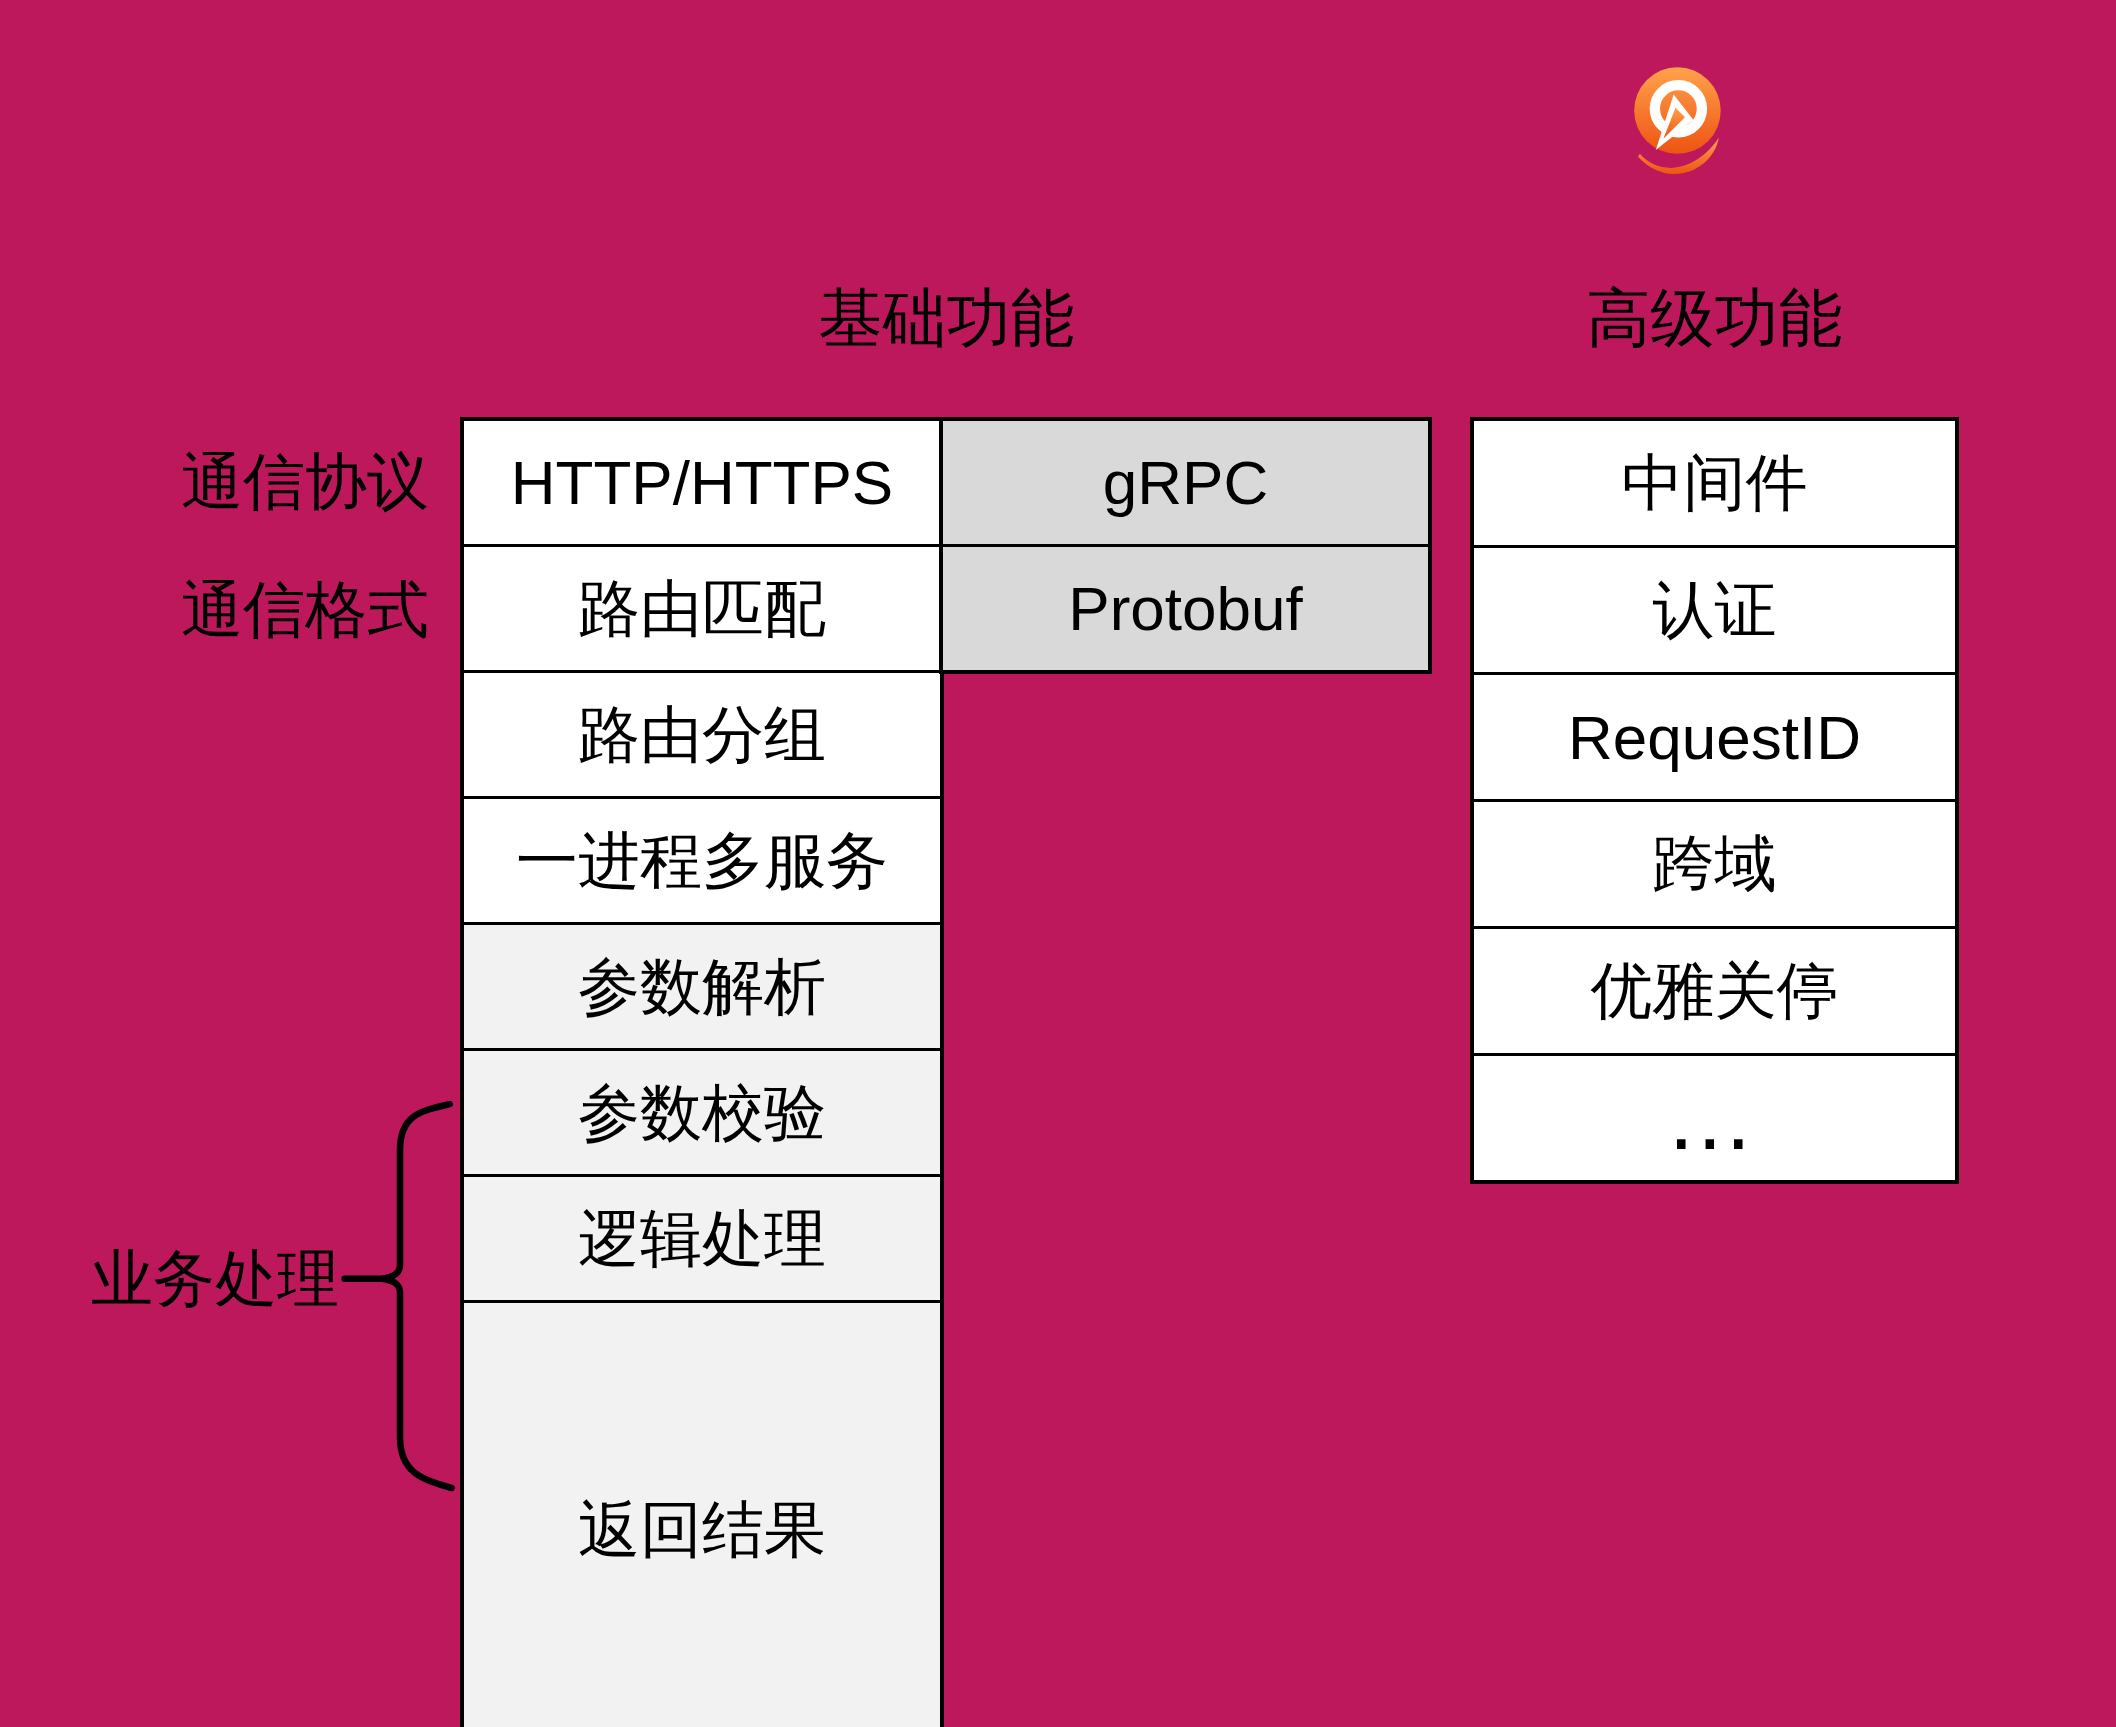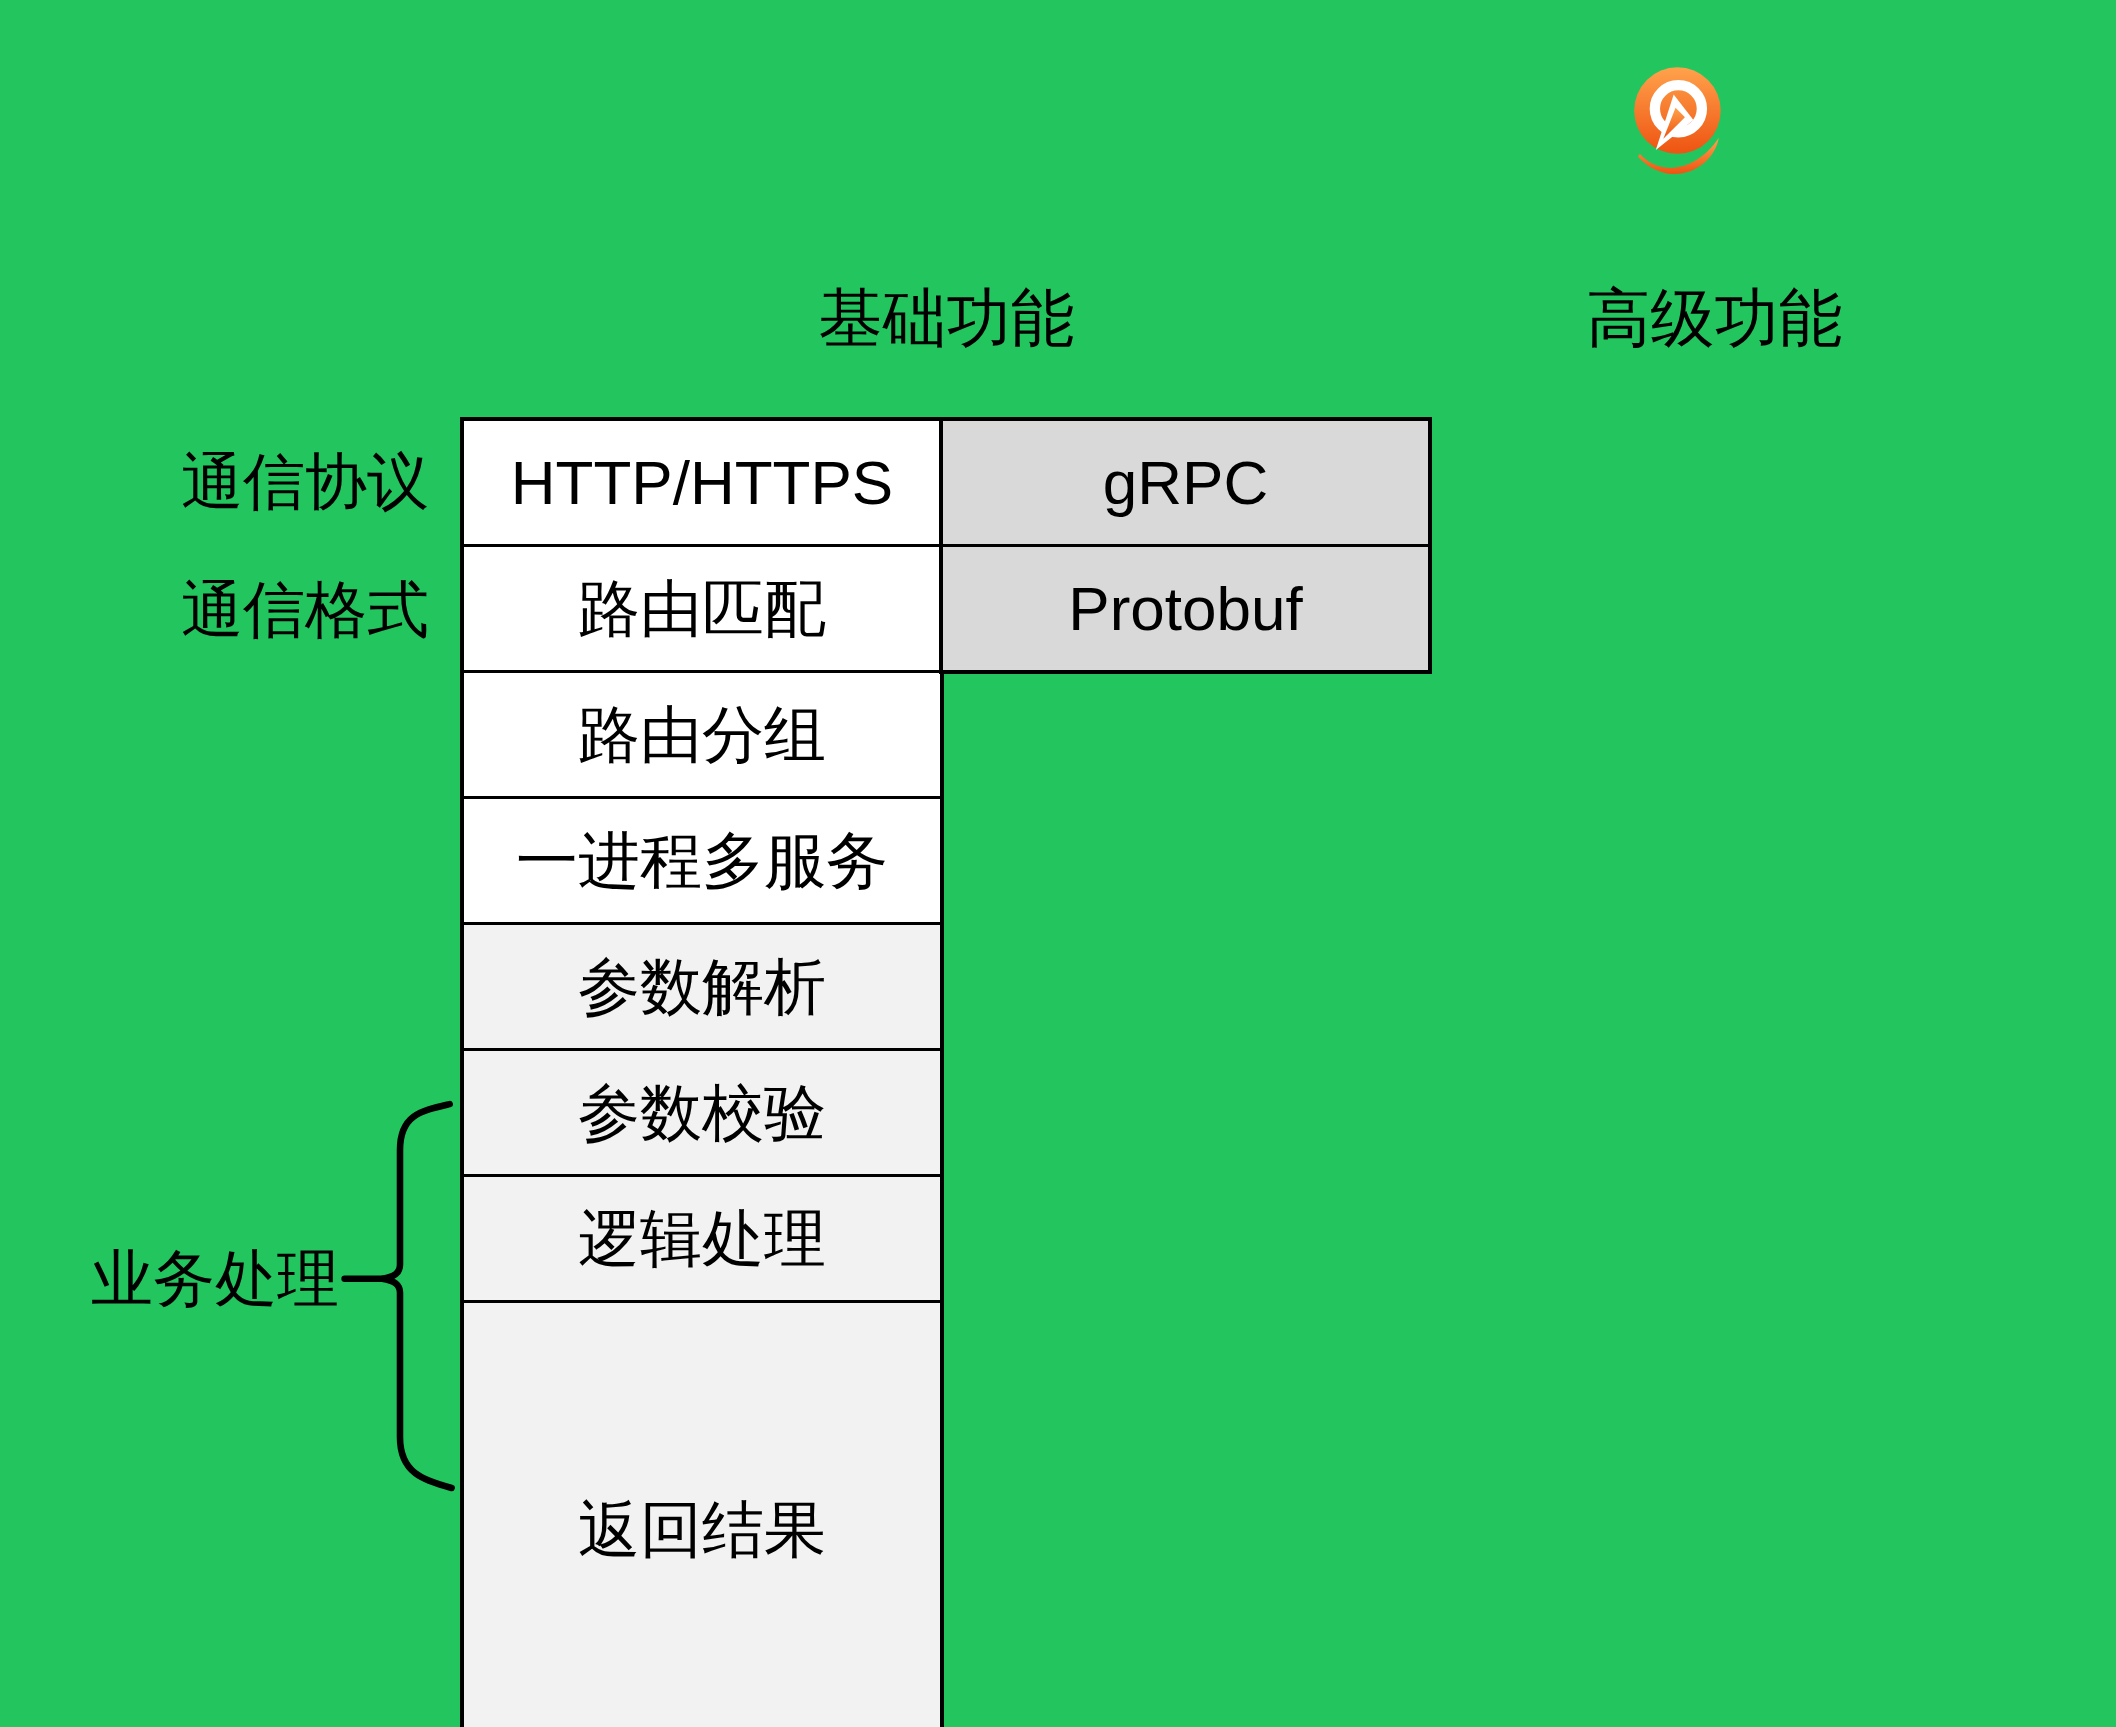--- a/index.html
+++ b/index.html
@@ -4,21 +4,21 @@
 <style>
   :root{
     --border:#000000;
     --overlay_fill:#d9d9d9;
     --process_fill:#f2f2f2;
     --logo_text:#595757;
     --ink:#111111;
   }
   html,body{margin:0;padding:0;background:#ffffff;}
   .canvas{
-    position:relative;width:2117px;height:1728px;background:#22c55e;overflow:hidden;
+    position:relative;width:2117px;height:1728px;background:#be185d;overflow:hidden;
     font-family:"Liberation Sans","DejaVu Sans",sans-serif;color:var(--ink);
   }
   
   .col-header{
     position:absolute;top:275px;height:87px;line-height:87px;
     font-size:64px;text-align:center;color:#000;
   }
   .hdr-basic{left:460px;width:973px;}
   .hdr-advanced{left:1470px;width:489px;}
   
@@ -93,15 +93,23 @@
     <div class="row shaded">参数校验</div>
     <div class="row shaded">逻辑处理</div>
     <div class="row shaded">返回结果</div>
   </div>
 
   <div class="stack stack-overlay">
     <div class="row" style="background:var(--overlay_fill);">gRPC</div>
     <div class="row" style="background:var(--overlay_fill);text-align:center;">Protobuf</div>
   </div>
 
+  <div class="stack stack-advanced">
+    <div class="row">中间件</div>
+    <div class="row">认证</div>
+    <div class="row">RequestID</div>
+    <div class="row">跨域</div>
+    <div class="row">优雅关停</div>
+    <div class="row ellipsis">…</div>
+  </div>
 
 </div>
 
 
 </body></html>

